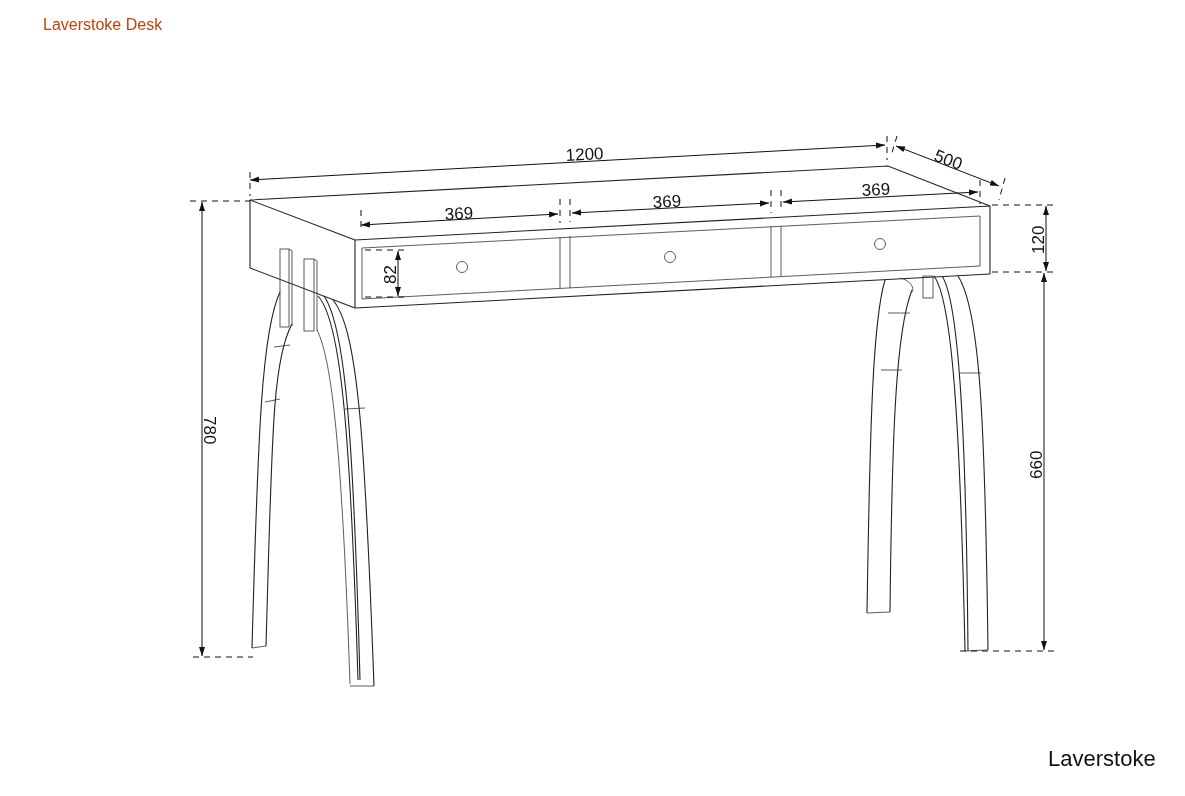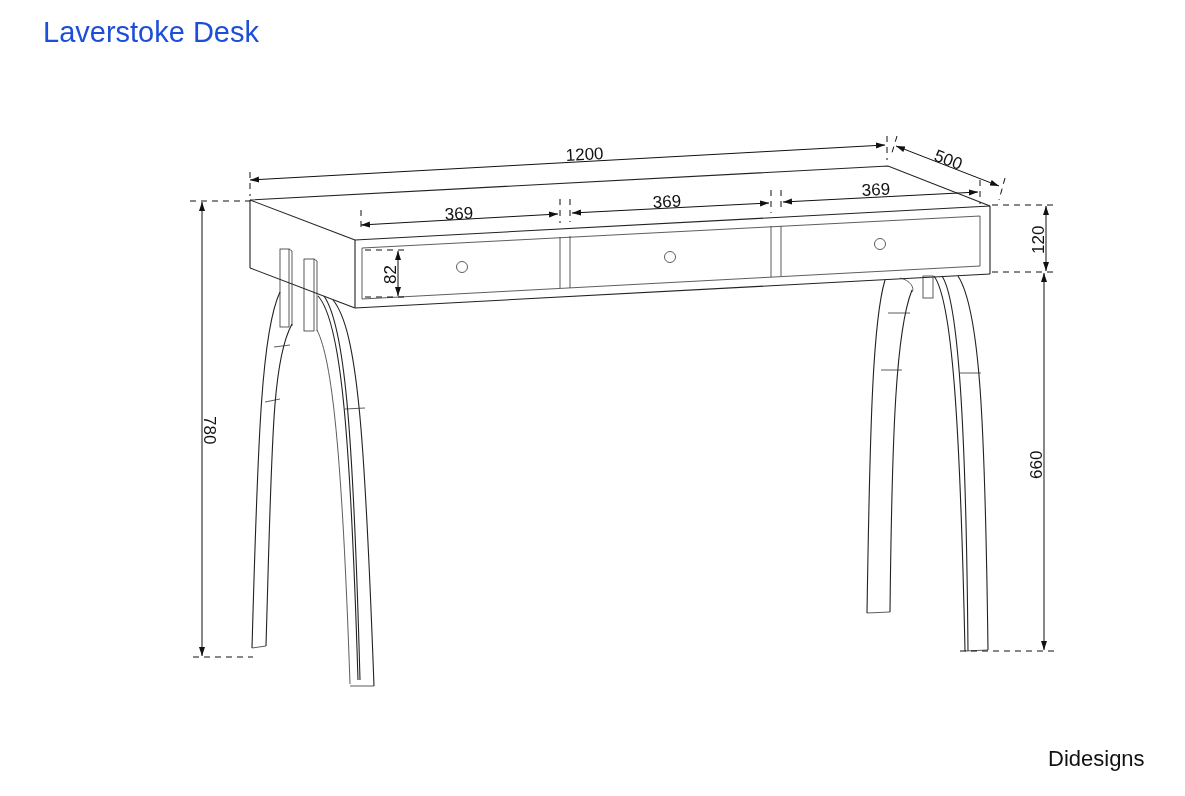--- a/index.html
+++ b/index.html
@@ -1,30 +1,30 @@
 <!DOCTYPE html>
 <html><head>
 <meta charset="utf-8">
 <style>
   html, body { margin: 0; padding: 0; background: #ffffff; }
   body { width: 1185px; height: 796px; position: relative; overflow: hidden; font-family: "Liberation Sans", sans-serif; }
-  .title { position: absolute; left: 43px; top: 16px; font-size: 29px; color: #1d4ed8; }
+  .title { position: absolute; left: 43px; top: 16px; font-size: 16px; color: #c2410c; }
   .brand { position: absolute; left: 1048px; top: 746px; font-size: 22px; color: #111; }
   svg { position: absolute; left: 0; top: 0; }
   .ln { stroke: #222; stroke-width: 1.1; fill: none; }
   .thin { stroke: #333; stroke-width: 0.8; fill: none; }
   .dim { stroke: #111; stroke-width: 1; fill: none; }
   .dash { stroke: #111; stroke-width: 1; stroke-dasharray: 6 5; fill: none; }
   .lbl { font-family: "Liberation Sans", sans-serif; font-size: 17px; fill: #111; }
 </style>
 </head>
 <body>
 
 <div class="title">Laverstoke Desk</div>
-<div class="brand">Didesigns</div>
+<div class="brand">Laverstoke</div>
 
 <svg width="1185" height="796" viewBox="0 0 1185 796">
   <defs>
     <marker id="arr" markerWidth="10" markerHeight="8" refX="9" refY="4" orient="auto-start-reverse" markerUnits="userSpaceOnUse">
       <path d="M0,1 L9,4 L0,7 z" fill="#111"></path>
     </marker>
   </defs>
 
   <g>
 

